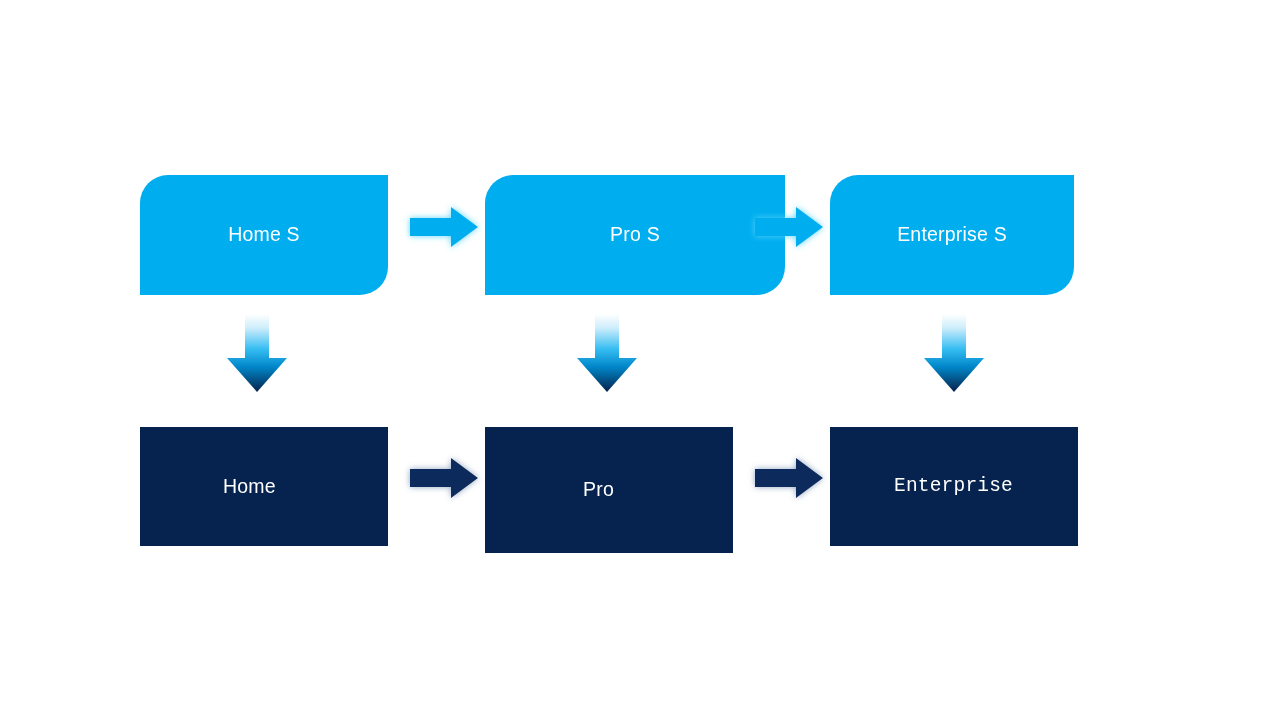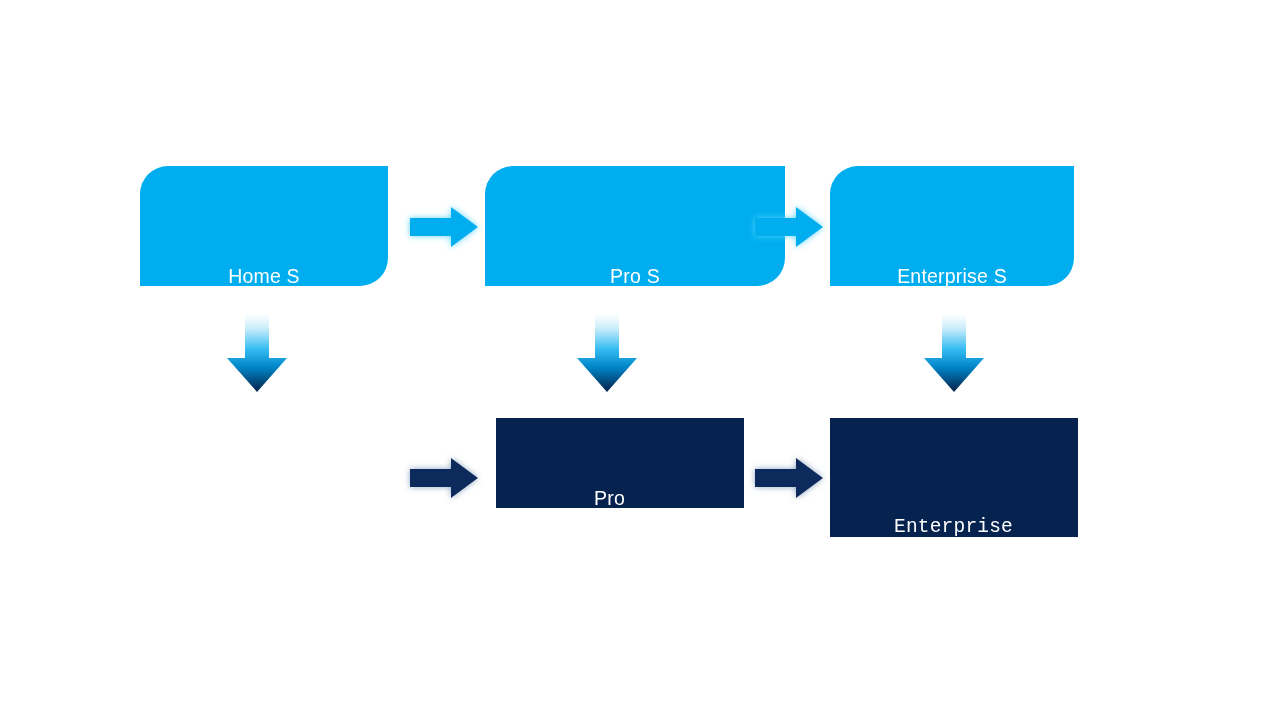--- a/index.html
+++ b/index.html
@@ -20,22 +20,23 @@
     left: 0; top: 0;
     width: 1280px;
     height: 720px;
     background: #ffffff;
   }
 
   
   .node {
     position: absolute;
     display: flex;
-    align-items: flex-end;
+    align-items: center;
     box-sizing: border-box;
+    margin-top: 9px;
   }
   .node .node-label {
     color: #ffffff;
     font-size: 19.5px;
     font-weight: 400;
     letter-spacing: 0.2px;
     line-height: 1;
     white-space: nowrap;
   }
 
@@ -151,22 +152,25 @@
           <stop offset="68%" stop-color="#0086C9"></stop>
           <stop offset="100%" stop-color="#062149"></stop>
         </linearGradient>
       </defs>
       <g>
         <path d="M21,2 L45,2 L45,46 L63,46 L33,80 L3,46 L21,46 Z" fill="url(#vgrad3)"></path>
       </g>
     </svg>
   </div>
 
-
-  <div class="node node-bottom" style="left:496px; top:418px; width:248px; height:90px; justify-content:flex-start; padding-left:98px;">
+  <div class="node node-bottom" style="left:140px; top:418px; width:248px; height:119px; justify-content:flex-start; padding-left:83px;">
+    <span class="node-label">Home</span>
+  </div>
+
+  <div class="node node-bottom" style="left:485px; top:418px; width:248px; height:126px; justify-content:flex-start; padding-left:98px;">
     <span class="node-label">Pro</span>
   </div>
 
   <div class="node node-bottom" style="left:830px; top:418px; width:248px; height:119px; justify-content:flex-start; padding-left:64px;font-family:Liberation Mono, monospace;">
     <span class="node-label">Enterprise</span>
   </div>
 
   <div class="h-arrow" style="left:404px; top:453px; width:80px; height:50px;">
     <svg width="80" height="50" viewBox="0 0 80 50">
       <defs>

